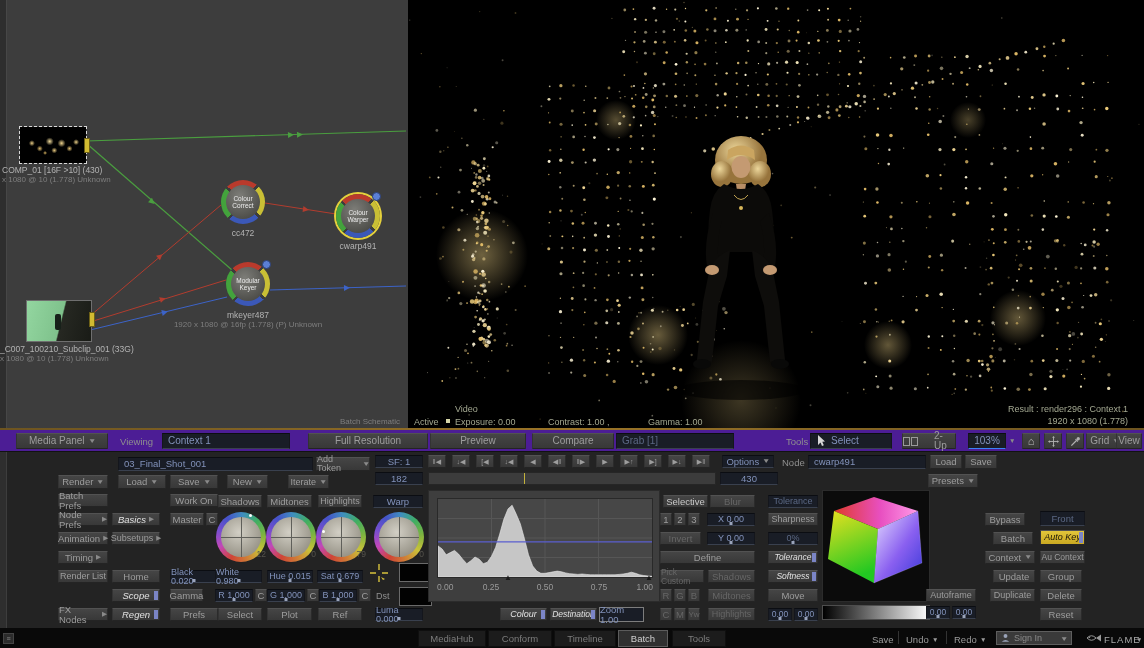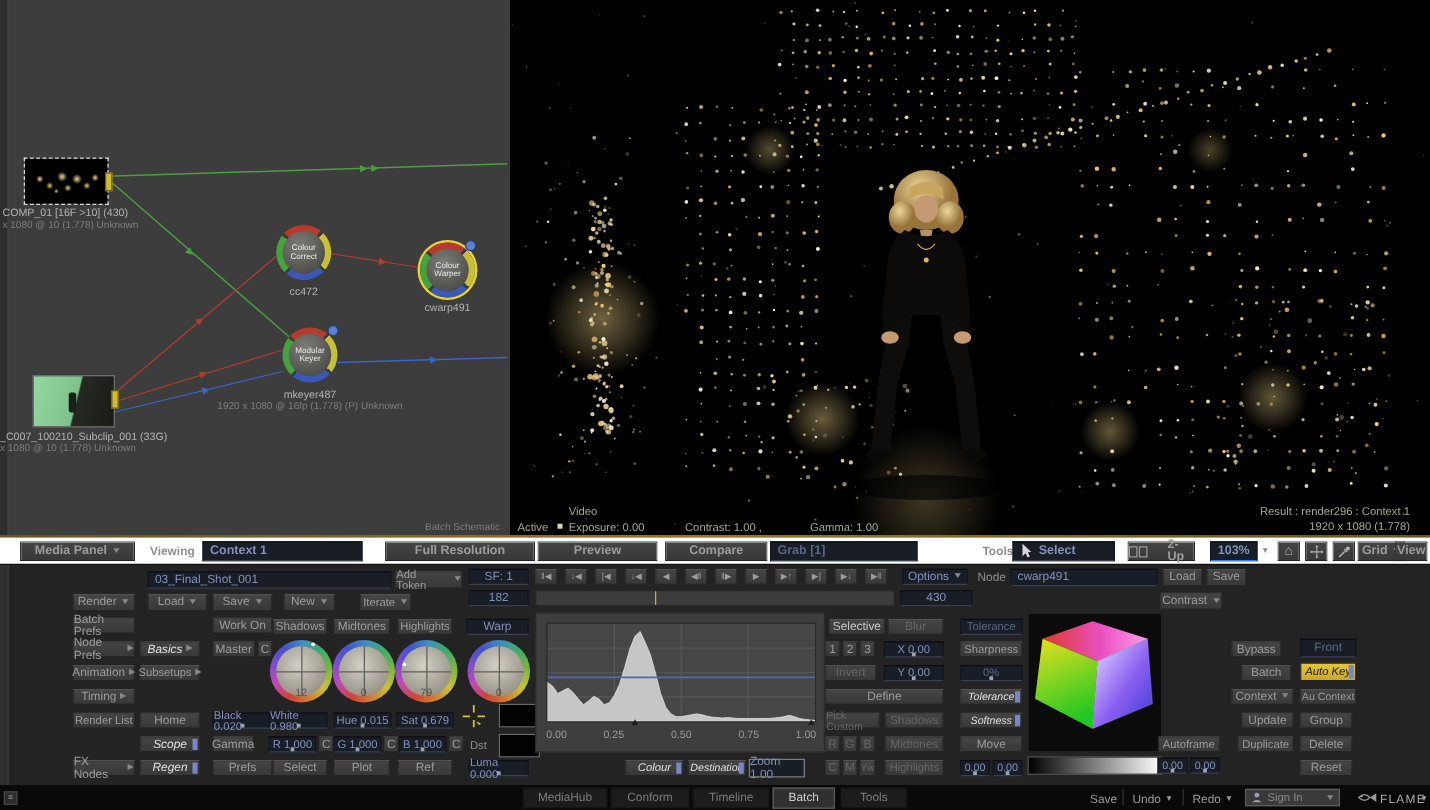--- a/index.html
+++ b/index.html
@@ -42,34 +42,34 @@
      radial-gradient(3px 3px at 85% 42%,#ecd088,transparent),radial-gradient(2px 2px at 38% 72%,#d8b360,transparent);}
   #thumb-sub{left:26px;top:300px;width:64px;height:40px;border:1px solid #6f6f6f;
      background:linear-gradient(104deg,#93d6a0 0%,#7fc28c 52%,#262822 54%,#191b16 100%);}
   #thumb-sub .fig{position:absolute;left:44%;top:32%;width:6px;height:16px;background:#17211a;border-radius:2px;}
   .ytab{position:absolute;right:-4px;top:11px;width:4px;height:13px;background:#d2bb31;border:1px solid #6d6017;}
   
   #viewport{left:408px;top:0;width:736px;height:428px;background:#000;overflow:hidden;}
   .ovl{position:absolute;font-size:9px;color:#a3a891;line-height:1;}
   #amber{left:0;top:428px;width:1144px;height:2px;background:linear-gradient(90deg,#6d5420,#9a7428,#6d5420);}
   
-  #vtoolbar{left:0;top:430px;width:1144px;height:22px;background:#ffffff;border-bottom:1px solid #121212;font-weight:bold;}
+  #vtoolbar{left:0;top:430px;width:1144px;height:22px;background:#4c1d95;border-bottom:1px solid #121212;}
   #vtoolbar .btn,#vtoolbar .field{height:16px;font-size:10px;}
   
   #controls{left:0;top:452px;width:1144px;height:176px;background:#232323;}
   #controls .vscroll{left:0;top:0;width:7px;height:176px;background:#2e2e2e;border-right:1px solid #3d3d3d;}
   .key{width:12px !important;padding:0;}
   
   .wheel{position:absolute;width:50px;height:50px;}
   .wring{position:absolute;inset:0;border-radius:50%;
      background:conic-gradient(from 205deg,#cf4436,#c248b8,#7a4ecf,#4553c8,#3f8fbf,#3fae62,#7fb43f,#c9c23a,#d07c35,#cf4436);}
   .winner{position:absolute;inset:5px;border-radius:50%;background:radial-gradient(circle at 45% 38%,#d2cfc5,#9a968a 72%,#858177);}
   .winner::before{content:"";position:absolute;left:0;right:0;top:50%;height:1px;background:#5f5f5a;}
   .winner::after{content:"";position:absolute;top:0;bottom:0;left:50%;width:1px;background:#5f5f5a;}
-  .wval{position:absolute;bottom:3px;width:100%;text-align:center;font-size:8.5px;color:#55534c;z-index:2;}
+  .wval{position:absolute;bottom:3px;width:100%;text-align:right;font-size:8.5px;color:#55534c;z-index:2;}
   .wdot{position:absolute;width:3px;height:3px;border-radius:50%;background:#fff;z-index:3;}
   
   #histpanel{left:428px;top:38px;width:232px;height:112px;background:#3e3e3e;border:1px solid #2b2b2b;}
   #histplot{left:437px;top:46px;width:216px;height:80px;background:#474747;border:1px solid #292929;}
   .htick{position:absolute;top:130px;font-size:8.5px;color:#9a9a9a;}
   .htri{position:absolute;top:122px;font-size:8px;color:#191919;line-height:1;}
   
   .swatch{position:absolute;width:31px;height:17px;background:#020202;border:1px solid #6a6a6a;}
   #gradientbar{left:822px;top:153px;width:108px;height:15px;background:linear-gradient(90deg,#000,#fff);border:1px solid #4d4d4d;}
   #cubepanel{left:822px;top:38px;width:108px;height:112px;background:#0b0b0b;border:1px solid #2b2b2b;}
@@ -1382,21 +1382,21 @@
     <div class="field" style="left:722px;top:3px;width:52px">
       <span>Options</span>
         <span class="caret">▼</span>
     </div>
 
     <div class="lbl" style="left:782px;top:6px">Node</div>
     <div class="field left" style="left:808px;top:3px;width:118px;height:14px">cwarp491</div>
     <div class="btn" style="left:930px;top:3px;width:32px;height:14px">Load</div>
     <div class="btn" style="left:965px;top:3px;width:32px;height:14px">Save</div>
     <div class="btn" style="left:928px;top:22px;width:50px;height:14px">
-      <span>Contrast</span>
+      <span>Presets</span>
         <span class="caret">▼</span>
     </div>
 
     <div class="field" style="left:375px;top:20px;width:48px">182</div>
     <div class="abs" style="left:428px;top:20px;width:288px;height:13px;background:#3c3c3c;border:1px solid #262626">
       <div class="playhead" style="left:95px"></div>
     </div>
     <div class="field" style="left:720px;top:20px;width:58px">430</div>
 
     <div class="btn" style="left:58px;top:23px;width:50px;height:14px">

